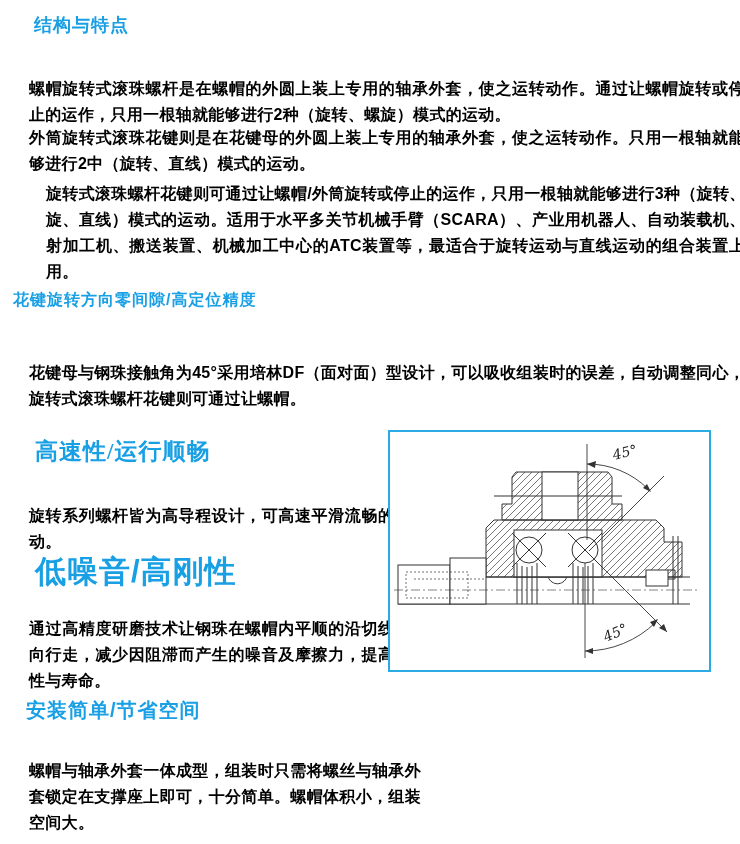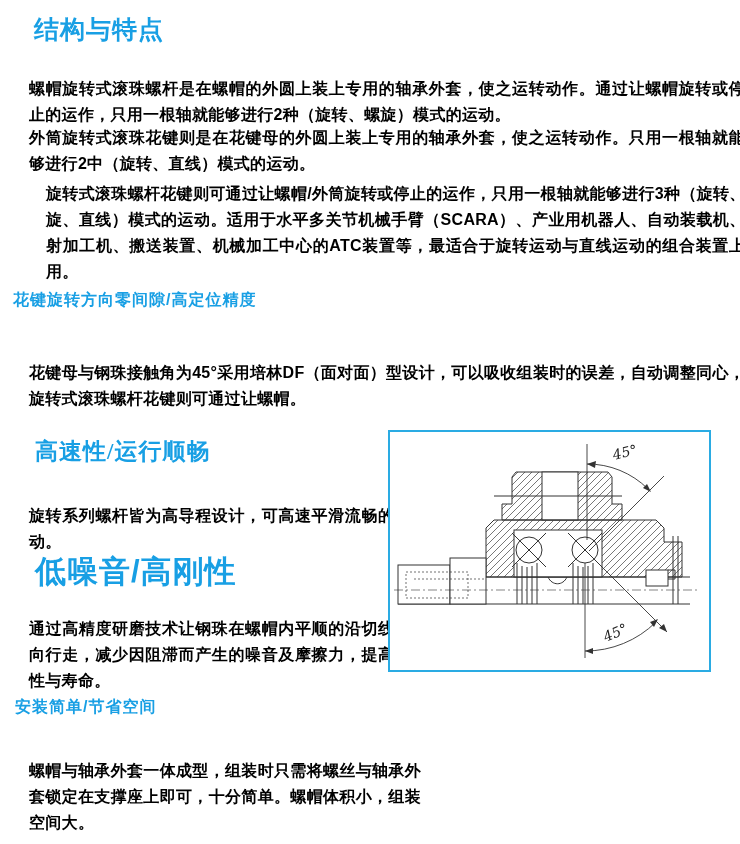--- a/index.html
+++ b/index.html
@@ -10,31 +10,31 @@
   }
   .sec-heading{
     position:absolute;margin:0;color:#189fe4;font-weight:bold;
     letter-spacing:1px;white-space:nowrap;
   }
   .body-par{
     position:absolute;margin:16px;font-size:16px;line-height:26px;
     letter-spacing:0.3px;font-weight:600;color:#000000;
     text-align:justify;
   }
-  #h0{left:34px;top:13px;font-size:25px;}
+  #h0{left:34px;top:13px;font-size:18px;}
   #p0{left:13px;top:60px;width:716px;}
   #p1{left:13px;top:109px;width:716px;}
   #p2{left:30px;top:165px;width:716px;}
   #h1{left:13px;top:290px;font-size:16px;}
   #p3{left:13px;top:344px;width:716px;}
   #h2{left:35px;top:436px;font-size:23px;font-family:Liberation Serif, serif;}
   #p4{left:13px;top:487px;width:382px;}
   #h3{left:35px;top:551px;font-size:31px;}
   #p5{left:13px;top:600px;width:382px;}
-  #h4{left:15px;top:697px;font-size:16px;}
+  #h4{left:26px;top:697px;font-size:20px;}
   #p6{left:13px;top:742px;width:392px;}
   #diagram-box{
     position:absolute;left:388px;top:430px;width:319px;height:238px;
     border:2px solid #2aabe3;background:#ffffff;margin:0;
   }
   #diagram-box svg{display:block;}
   .dim-text{
     font-family:"DejaVu Serif","Liberation Serif",serif;
     font-style:italic;font-size:14px;fill:#222;
   }

